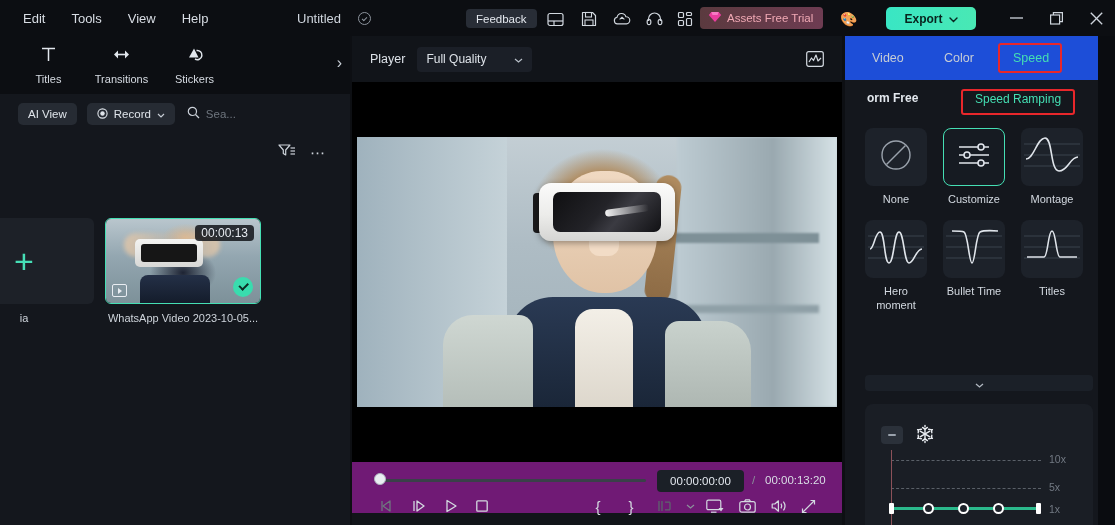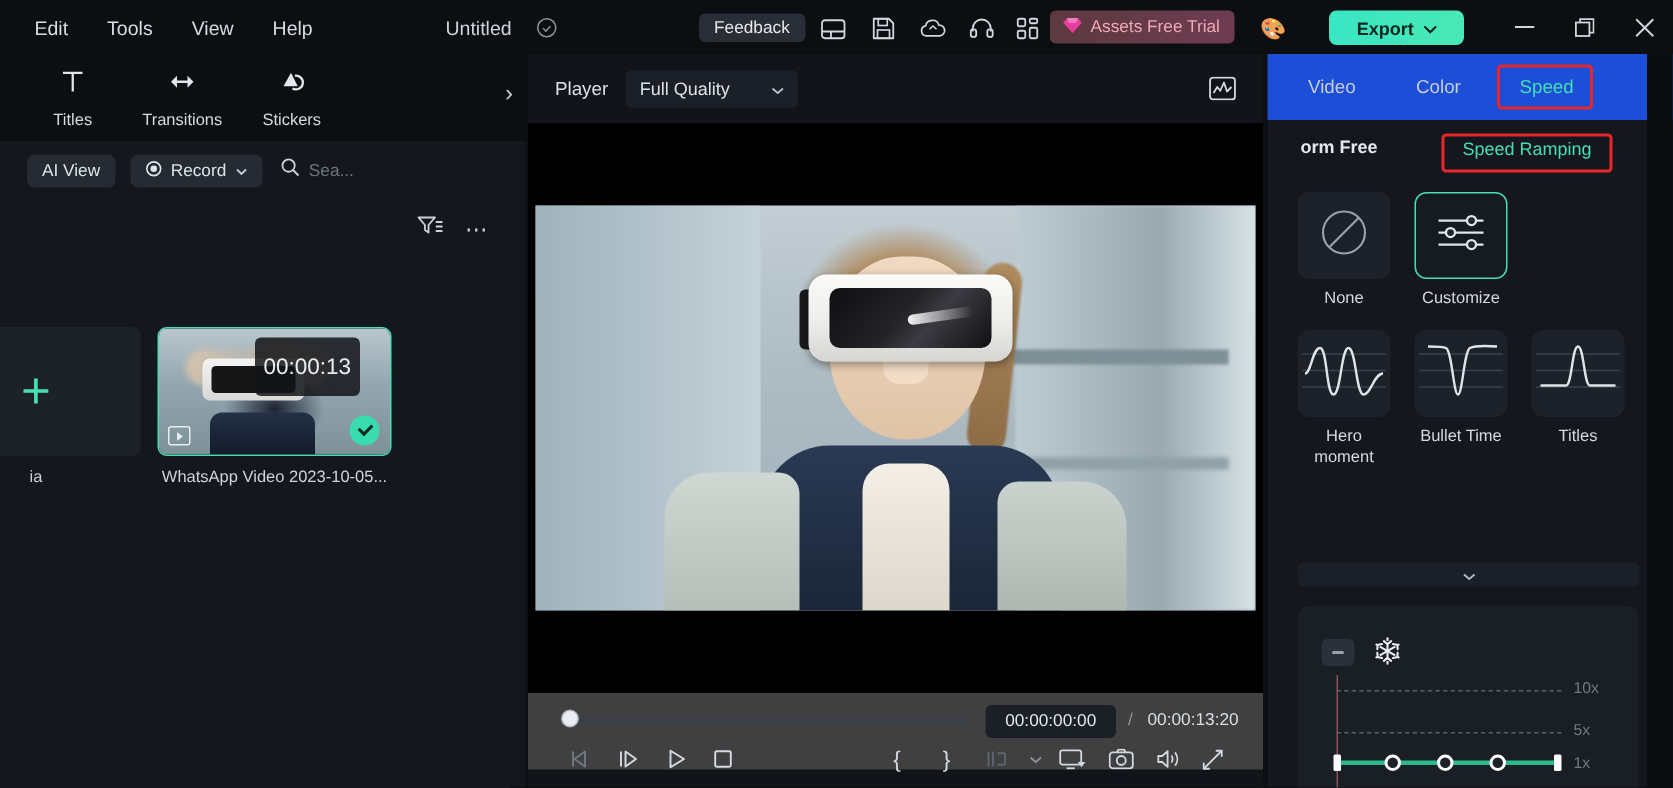--- a/index.html
+++ b/index.html
@@ -125,22 +125,22 @@
   .clip-arms {
     position:absolute; left:18px; top:14px; width:96px; height:24px;
     background:linear-gradient(90deg,rgba(225,198,168,.85),rgba(210,178,148,.2),rgba(225,198,168,.85));
     border-radius:12px; filter:blur(2px);
   }
   .clip-body {
     position:absolute; left:34px; bottom:0; width:70px; height:28px;
     background:linear-gradient(180deg,#243047,#141c2b); border-radius:8px 8px 0 0;
   }
   .clip-dur {
-    position:absolute; right:20px; top:6px; padding:11px 6px; border-radius:4px;
-    background:rgba(18,20,25,.85); font-size:15px; color:#e7ebf0;
+    position:absolute; right:6px; top:6px; padding:1px 6px; border-radius:4px;
+    background:rgba(18,20,25,.85); font-size:12px; color:#e7ebf0;
   }
   .clip-type {
     position:absolute; left:6px; bottom:6px; width:15px; height:13px;
     border:1.2px solid #e9edf2; border-radius:2px;
   }
   .clip-type::before {
     content:""; position:absolute; left:4.5px; top:3px;
     border-left:4px solid #e9edf2; border-top:3px solid transparent; border-bottom:3px solid transparent;
   }
   .clip-check {
@@ -237,21 +237,21 @@
     position:absolute; left:86px; top:178px; width:90px; height:92px;
     background:linear-gradient(180deg,#cfd7d2,#b5beb9); border-radius:30px 14px 0 0;
   }
   .vf-shoulderR {
     position:absolute; right:86px; top:184px; width:86px; height:86px;
     background:linear-gradient(180deg,#c9d2cd,#aeb7b2); border-radius:14px 30px 0 0;
   }
 
   .transport {
     position:absolute; left:0; top:426px; width:490px; height:51px;
-    background:#404040;
+    background:#701a75;
   }
   .scrub-track {
     position:absolute; left:26px; top:17px; width:268px; height:3px;
     background:#3a4049; border-radius:2px;
   }
   .scrub-knob {
     position:absolute; left:22px; top:11px; width:12px; height:12px;
     border-radius:50%; background:#e9edf2; border:1px solid #aeb6c0; cursor:pointer;
   }
   .tc-box {
@@ -708,20 +708,33 @@
                   <line x1="3" y1="7" x2="33" y2="7" stroke="#e2e7ed" stroke-width="1.5"></line>
                   <circle cx="25" cy="7" r="3" fill="#20262e" stroke="#e2e7ed" stroke-width="1.5"></circle>
                   <line x1="3" y1="15" x2="33" y2="15" stroke="#e2e7ed" stroke-width="1.5"></line>
                   <circle cx="11" cy="15" r="3" fill="#20262e" stroke="#e2e7ed" stroke-width="1.5"></circle>
                   <line x1="3" y1="23" x2="33" y2="23" stroke="#e2e7ed" stroke-width="1.5"></line>
                   <circle cx="25" cy="23" r="3" fill="#20262e" stroke="#e2e7ed" stroke-width="1.5"></circle>
                 </svg>
             </span>
           </div>
           <div class="plabel">Customize</div>
+        </div>
+        <div class="preset">
+          <div class="ptile">
+            <span>
+              <svg width="56" height="48" viewBox="0 0 56 48">
+                  <line x1="0" y1="13" x2="56" y2="13" stroke="#3b424c" stroke-width="1"></line>
+                  <line x1="0" y1="24" x2="56" y2="24" stroke="#3b424c" stroke-width="1"></line>
+                  <line x1="0" y1="35" x2="56" y2="35" stroke="#3b424c" stroke-width="1"></line>
+                  <path d="M2 28 C10 28 13 7 21 7 C29 7 26 40 35 40 C44 40 46 26 54 26" fill="none" stroke="#dfe4ea" stroke-width="1.6"></path>
+                </svg>
+            </span>
+          </div>
+          <div class="plabel">Montage</div>
         </div>
       </div>
       <div class="prow">
         <div class="preset">
           <div class="ptile">
             <span>
               <svg width="56" height="48" viewBox="0 0 56 48">
                   <line x1="0" y1="13" x2="56" y2="13" stroke="#3b424c" stroke-width="1"></line>
                   <line x1="0" y1="24" x2="56" y2="24" stroke="#3b424c" stroke-width="1"></line>
                   <line x1="0" y1="35" x2="56" y2="35" stroke="#3b424c" stroke-width="1"></line>

